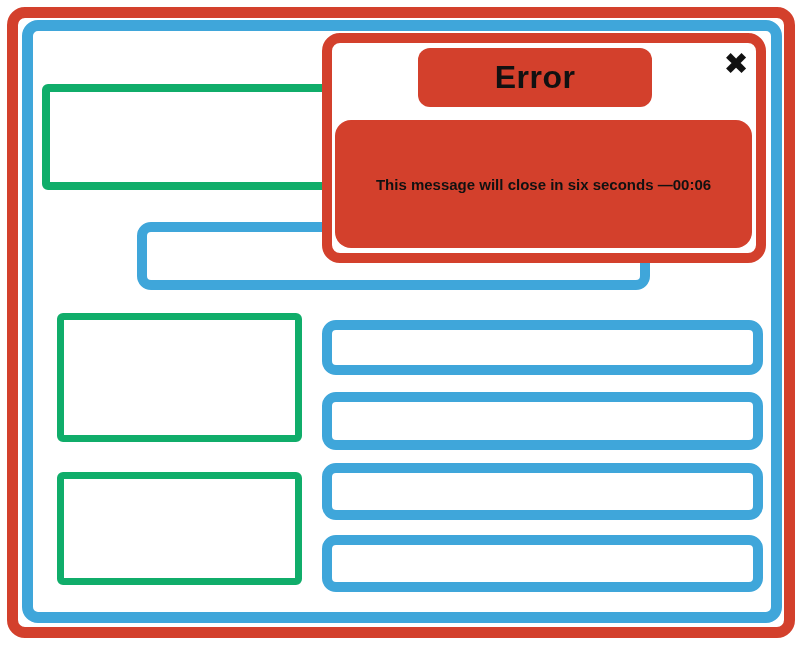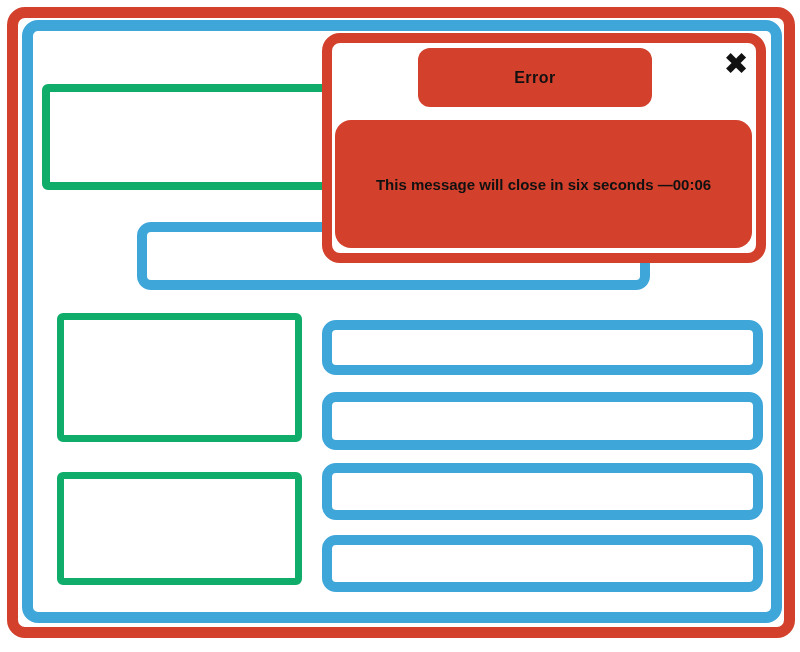--- a/index.html
+++ b/index.html
@@ -58,21 +58,21 @@
     z-index: 10;
   }
   .modal-title-chip {
     position: absolute;
     left: 86px; top: 5px; width: 234px; height: 59px;
     box-sizing: border-box;
     background: #d3402c;
     border-radius: 12px;
     display: flex; align-items: center; justify-content: center;
     color: #111111;
-    font-size: 16px;
+    font-size: 32px;
     font-weight: bold;
     letter-spacing: 0.5px;
   }
   .modal-close {
     position: absolute;
     left: 384px; top: 1px; width: 40px; height: 40px;
     background: transparent;
     border: none;
     padding: 0;
     margin: 0;

